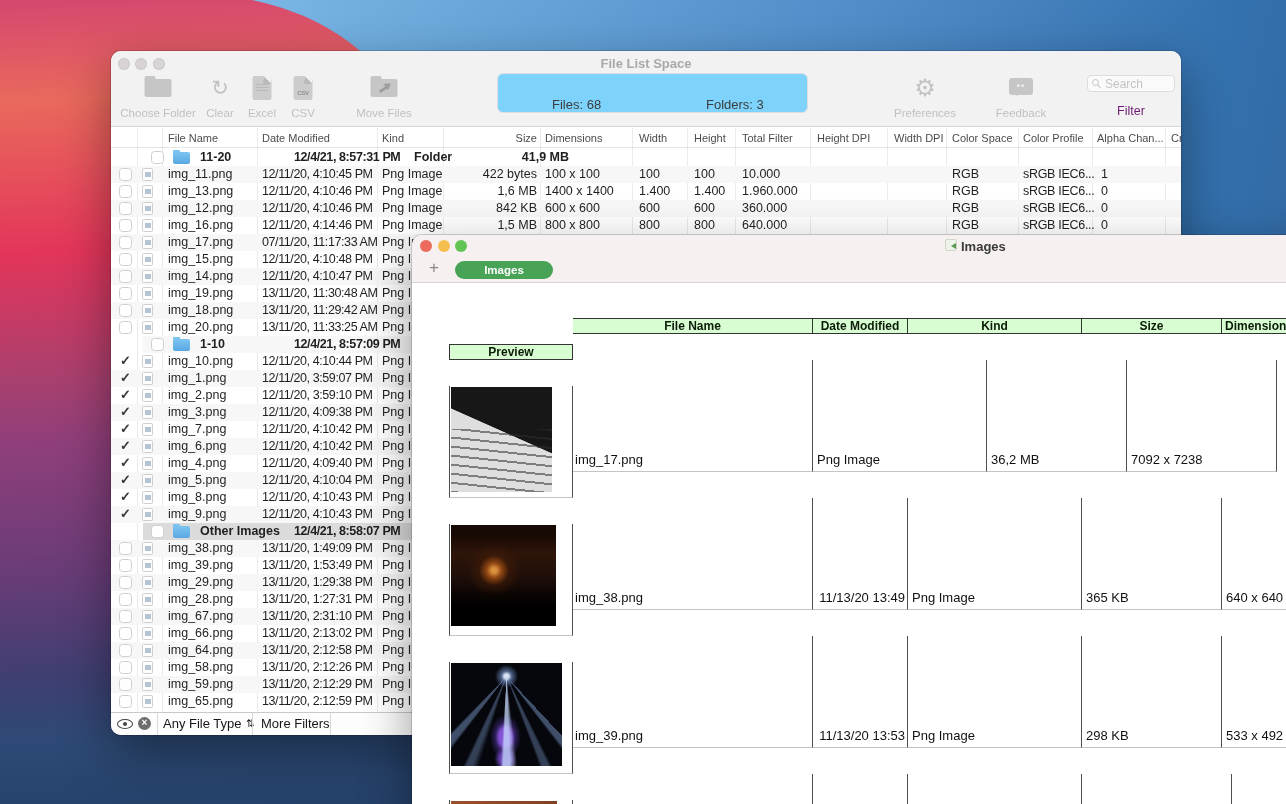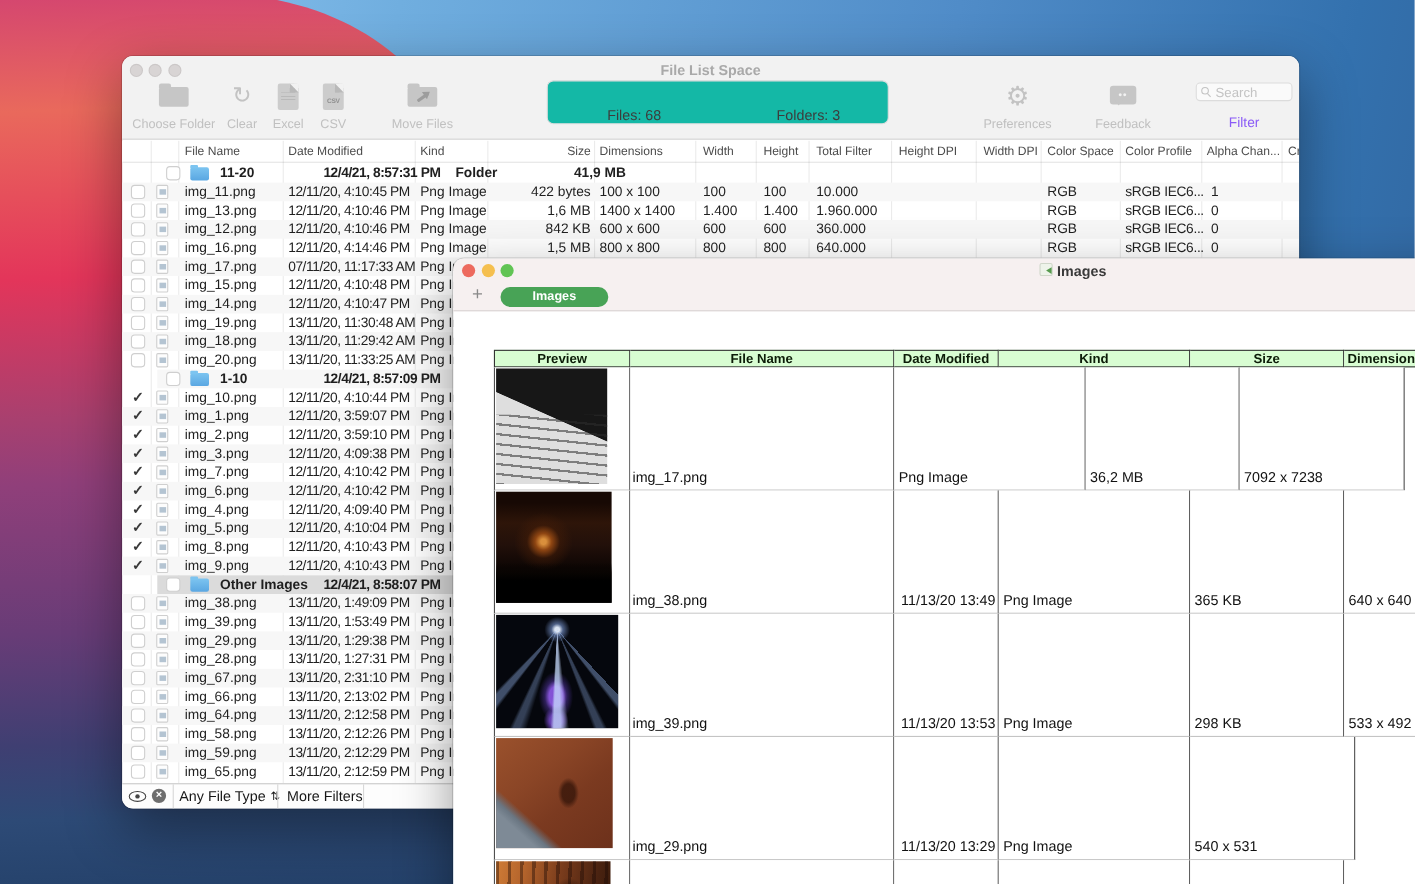--- a/index.html
+++ b/index.html
@@ -22,27 +22,27 @@
   .i-glyph { font-size:21px; line-height:21px; color:#c3c3c3; top:2px; }
   .i-doc { width:19px; height:24px; background:#cccccc; border-radius:2px; top:1px; }
   .i-doc:before { content:''; position:absolute; right:0; top:0; border:4px solid #f2f2f2; border-left-color:#b9b9b9; border-bottom-color:#b9b9b9; }
   .i-doc .csvtxt { position:absolute; bottom:4px; left:0; width:100%; font-size:6px; font-weight:700; color:#8f8f8f; text-align:center; letter-spacing:-0.3px; }
   .i-doc .dlines { position:absolute; left:3px; top:8px; width:13px; height:8px; background:repeating-linear-gradient(#b9b9b9 0 1px,transparent 1px 3px); }
   .i-arrow { position:absolute; left:8px; top:8px; width:12px; height:3px; background:#9d9d9d; border-radius:1px; transform:rotate(-35deg); }
   .i-arrow:after { content:''; position:absolute; right:-6px; top:-3px; border:4.5px solid transparent; border-left:6px solid #9d9d9d; }
   .i-bubble { width:24px; height:17px; background:#c6c6c6; border-radius:3px; top:3px; }
   .i-bubble:before { content:''; position:absolute; left:4px; bottom:-5px; border:4px solid transparent; border-top:6px solid #c6c6c6; }
   .i-bubble .dots { position:absolute; top:5px; left:0; width:100%; text-align:center; color:#f2f2f2; font-size:9px; font-weight:700; line-height:6px; letter-spacing:1px;}
-  .statbox { position:absolute; left:386px; top:22px; width:311px; height:40px; background:#14b8a6; border:1px solid #dedede; border-radius:6px; }
+  .statbox { position:absolute; left:386px; top:22px; width:311px; height:40px; background:#7dd3fc; border:1px solid #dedede; border-radius:6px; }
   .statbox span { position:absolute; top:23px; font-size:13px; color:#3c3c3c; white-space:nowrap; }
   .searchbox { position:absolute; left:976px; top:24px; width:88px; height:17px; border:1px solid #dcdcdc; border-radius:4px; background:#fafafa; color:#c3c3c3; font-size:12px; }
   .searchbox .mag { position:absolute; left:4px; top:3px; width:7px; height:7px; border:1.4px solid #c3c3c3; border-radius:50%; }
   .searchbox .mag:after { content:''; position:absolute; right:-3px; bottom:-2px; width:4px; height:1.4px; background:#c3c3c3; transform:rotate(45deg); }
   .searchbox .ph { position:absolute; left:17px; top:1px; }
-  .filterlab { position:absolute; left:976px; top:53px; width:88px; text-align:center; font-size:12.5px; color:#8b5cf6; }
+  .filterlab { position:absolute; left:976px; top:53px; width:88px; text-align:center; font-size:12.5px; color:#701a75; }
   
   .thead { position:absolute; left:0; top:77px; width:100%; height:20px; background:#fff; border-bottom:1px solid #e4e4e4; font-size:11px; color:#4c4c4c; }
   .thead span { position:absolute; top:4px; }
   .colsep { position:absolute; top:77px; width:1px; height:584px; background:rgba(0,0,0,.08); z-index:0; }
   .rows { position:absolute; left:0; top:98px; width:100%; height:563px; }
   .frow { position:absolute; left:0; width:100%; height:17px; font-size:12.5px; color:#1f1f1f; }
   .frow.alt { background:#f7f7f7; }
   .frow.sel { background:#dbdbdb; }
   .frow.fold { font-weight:700;margin-left:32px; }
   .frow span { position:absolute; top:1px; white-space:nowrap; }
@@ -70,21 +70,21 @@
   .f-title { position:absolute; left:549px; top:4px; font-size:13px; font-weight:700; color:#3a3a3a; }
   .f-ticon { position:absolute; left:533px; top:4px; width:12px; height:12px; background:#eef3ea; border:1px solid #cfd6c9; border-radius:2px; }
   .f-ticon:after { content:''; position:absolute; left:2px; top:2.5px; border:3.5px solid transparent; border-right:5px solid #579a4e; }
   .plusbtn { position:absolute; left:13px; top:24px; width:18px; height:18px; font-size:17px; line-height:17px; color:#8a8a8a; text-align:center; }
   .tabpill { position:absolute; left:43px; top:26px; width:98px; height:18px; background:#48a356; border-radius:9px; color:#fff; font-size:11.5px; font-weight:700; text-align:center; line-height:18px; }
   
   .xtable { position:absolute; left:37px; top:83px; }
   .xrow { display:flex; }
   .xcell { border-right:1px solid #4f4f4f; border-bottom:1px solid #c4c4c4; position:relative; background:#fff; }
   .xtable .xrow:first-child .xcell { border-top:1px solid #333; }
-  .xrow .xcell:first-child { border-left:1px solid #4f4f4f; }
+  .xrow .xcell:first-child { border-left:1px solid #4f4f4f;margin-top:26px; }
   .xhead .xcell { background:#d8fdd2; height:16px; font-size:12px; font-weight:700; color:#0c1c08; text-align:center; line-height:15px; border-right:1px solid #333; border-bottom:1px solid #333; }
   .xhead .xcell:first-child { border-left:1px solid #333; }
   .xhead .xcell.left { text-align:left; padding-left:3px; }
   .xdata .xcell { height:112px; font-size:13px; color:#111; }
   .xname { position:absolute; left:2px; bottom:4px; }
   .xdate { position:absolute; right:2px; bottom:4px; }
   .xkind { position:absolute; left:4px; bottom:4px; }
   .xsize { position:absolute; left:4px; bottom:4px; }
   .xdims { position:absolute; left:4px; bottom:4px; }
   .thumb { position:absolute; left:1px; top:1px; }

